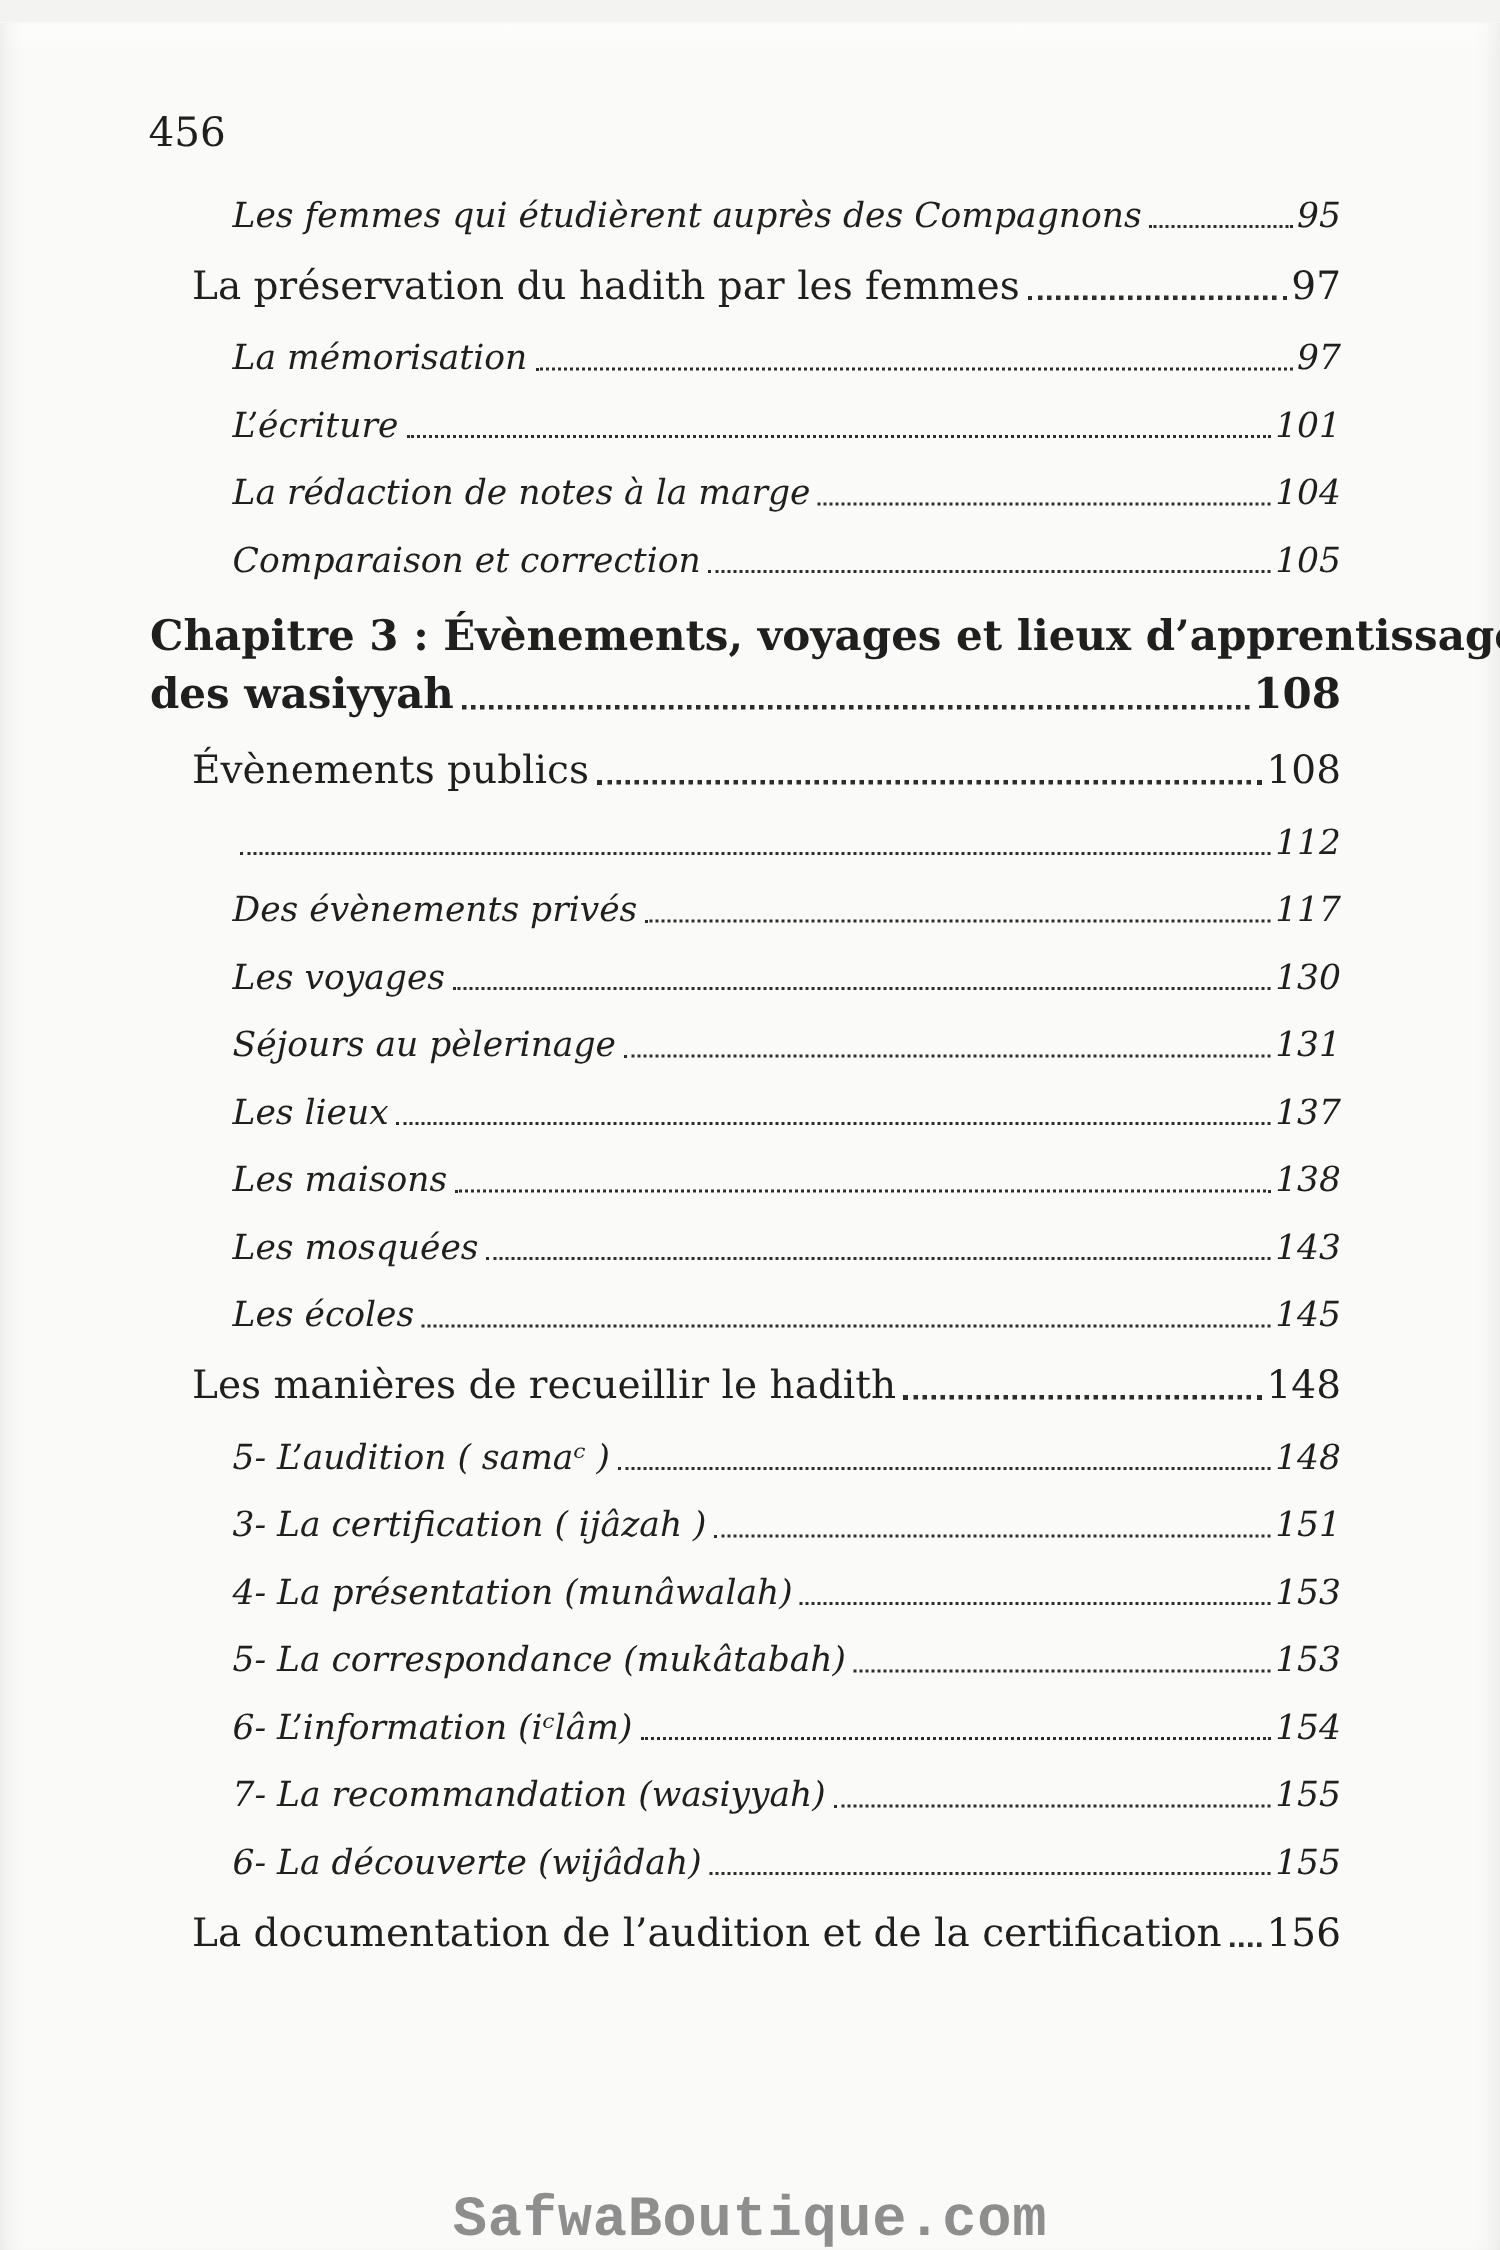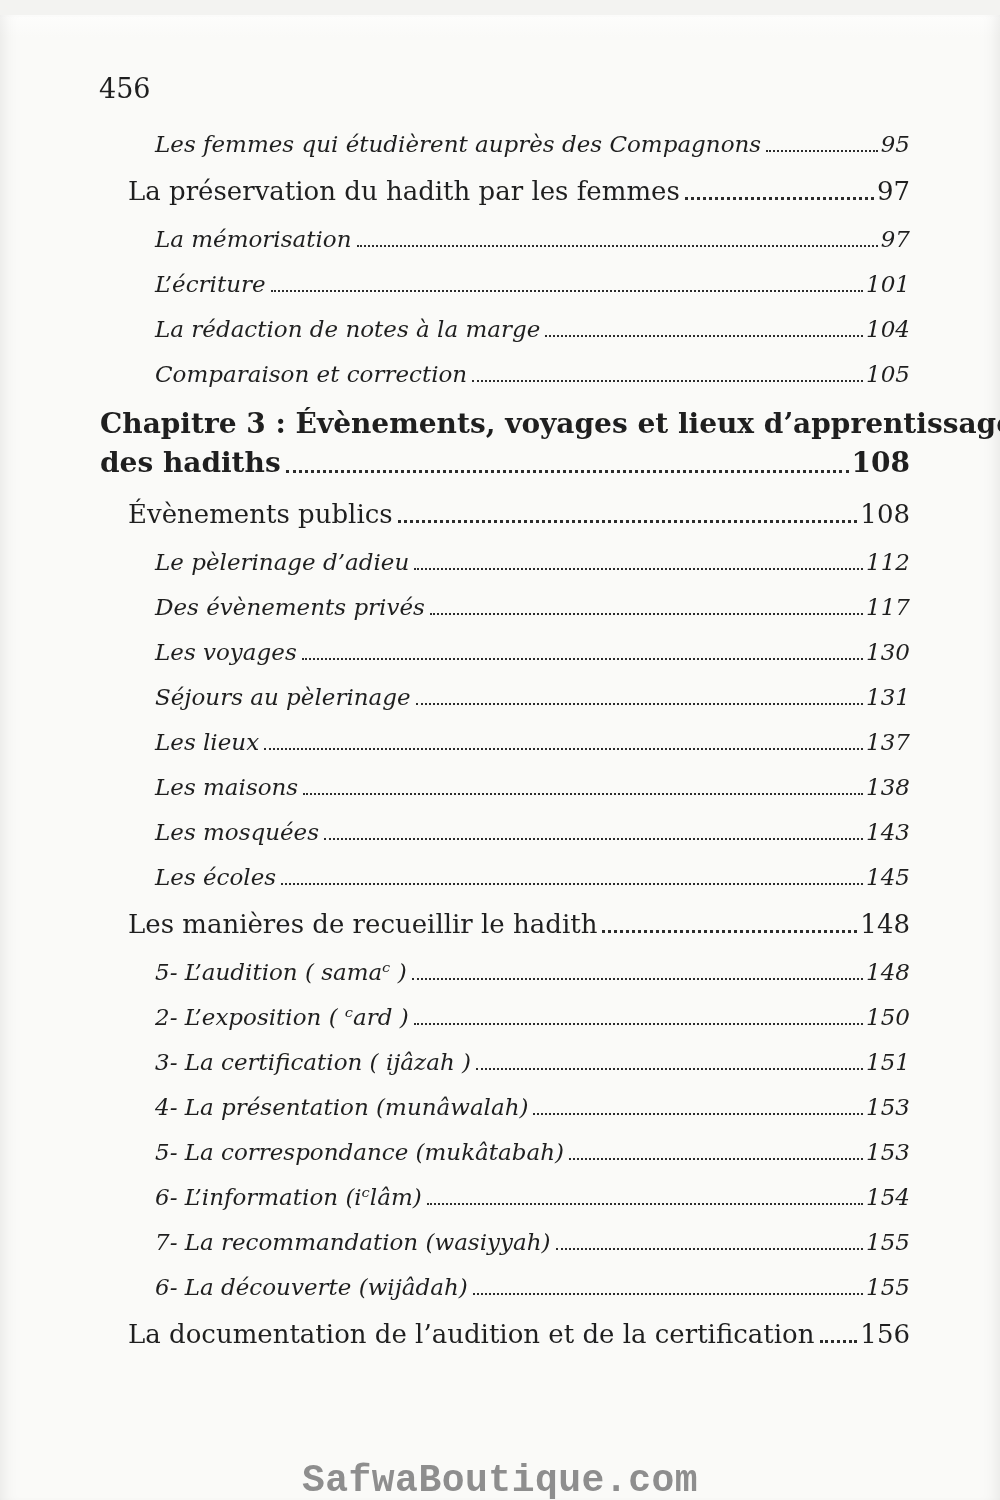--- a/index.html
+++ b/index.html
@@ -24,21 +24,21 @@
     position: absolute;
     top: 58px;
     left: 99px;
     font-size: 27px;
     line-height: 32px;
   }
   .toc {
     position: absolute;
     top: 114px;
     left: 100px;
-    right: 90px;
+    right: 106px;
   }
   .toc-entry { }
   .entry-row {
     display: flex;
     align-items: baseline;
   }
   .entry-title { white-space: nowrap; }
   .entry-page { white-space: nowrap; }
   .dots {
     flex: 1;
@@ -125,35 +125,34 @@
       <div class="toc-entry level-sub">
         <div class="entry-row">
           <span class="entry-title">Comparaison et correction</span>
           <span class="dots"></span>
           <span class="entry-page">105</span>
         </div>
       </div>
       <div class="toc-entry level-chapter">
         <div class="entry-line">Chapitre 3 : Évènements, voyages et lieux d’apprentissage</div>
         <div class="entry-row">
-          <span class="entry-title">des hadiths</span>
+          <span class="entry-title">des wasiyyah</span>
           <span class="dots"></span>
           <span class="entry-page">108</span>
         </div>
       </div>
       <div class="toc-entry level-section">
         <div class="entry-row">
           <span class="entry-title">Évènements publics</span>
           <span class="dots"></span>
           <span class="entry-page">108</span>
         </div>
       </div>
       <div class="toc-entry level-sub">
         <div class="entry-row">
-          <span class="entry-title">Le pèlerinage d’adieu</span>
           <span class="dots"></span>
           <span class="entry-page">112</span>
         </div>
       </div>
       <div class="toc-entry level-sub">
         <div class="entry-row">
           <span class="entry-title">Des évènements privés</span>
           <span class="dots"></span>
           <span class="entry-page">117</span>
         </div>
@@ -205,27 +204,20 @@
           <span class="entry-title">Les manières de recueillir le hadith</span>
           <span class="dots"></span>
           <span class="entry-page">148</span>
         </div>
       </div>
       <div class="toc-entry level-sub">
         <div class="entry-row">
           <span class="entry-title">5- L’audition ( samaᶜ )</span>
           <span class="dots"></span>
           <span class="entry-page">148</span>
-        </div>
-      </div>
-      <div class="toc-entry level-sub">
-        <div class="entry-row">
-          <span class="entry-title">2- L’exposition ( ᶜard )</span>
-          <span class="dots"></span>
-          <span class="entry-page">150</span>
         </div>
       </div>
       <div class="toc-entry level-sub">
         <div class="entry-row">
           <span class="entry-title">3- La certification ( ijâzah )</span>
           <span class="dots"></span>
           <span class="entry-page">151</span>
         </div>
       </div>
       <div class="toc-entry level-sub">

